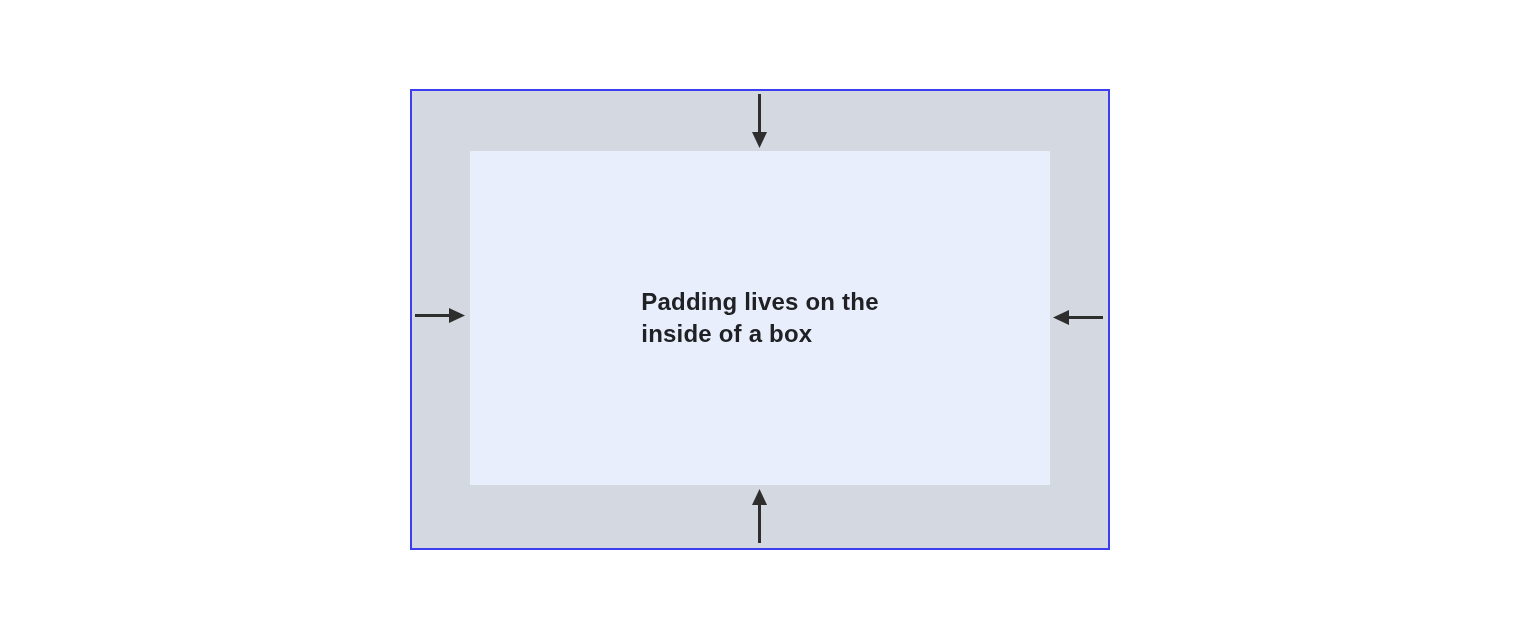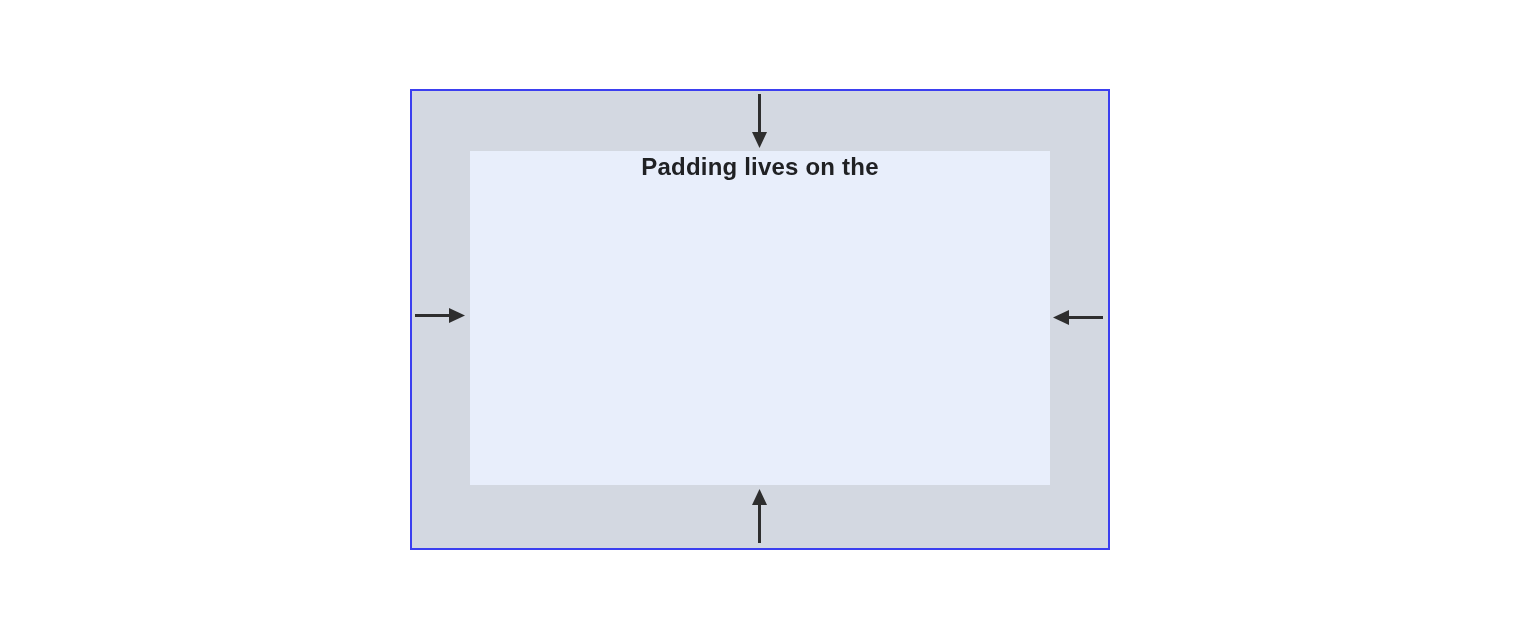--- a/index.html
+++ b/index.html
@@ -34,21 +34,21 @@
     background: var(--padding-area);
   }
   .content-box {
     position: absolute;
     left: 470px;
     top: 151px;
     width: 580px;
     height: 334px;
     background: var(--content-area);
     display: flex;
-    align-items: flex-start;
+    align-items: center;
     justify-content: center;
   }
   .content-label {
     text-align: left;
     font-size: 24px;
     font-weight: 700;
     line-height: 32px;
     color: var(--text);
     letter-spacing: 0.2px;
   }
@@ -71,20 +71,21 @@
 </head>
 <body>
 
 <div class="canvas">
 
   <div class="outer-box"></div>
 
   <div class="content-box">
     <div class="content-label">
       <span>Padding lives on the</span><br>
+      <span>inside of a box</span>
     </div>
   </div>
 
   <svg id="arrow-top" class="arrow-svg" viewBox="0 0 21 54" xmlns="http://www.w3.org/2000/svg">
     <line x1="10.5" y1="0" x2="10.5" y2="40"></line>
     <polygon points="3,38 18,38 10.5,54"></polygon>
   </svg>
 
   <svg id="arrow-bottom" class="arrow-svg" viewBox="0 0 21 54" xmlns="http://www.w3.org/2000/svg">
     <line x1="10.5" y1="54" x2="10.5" y2="14"></line>

